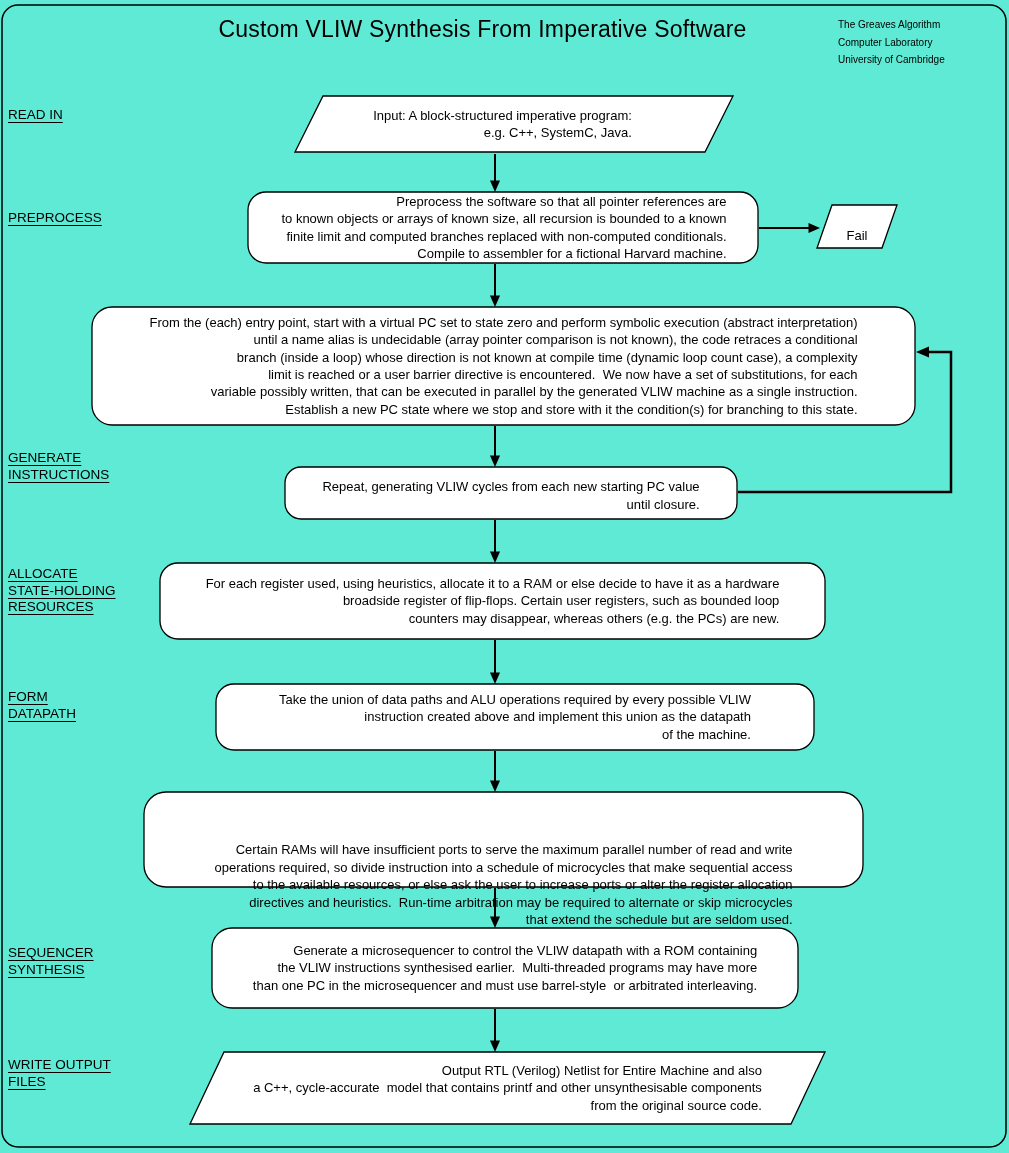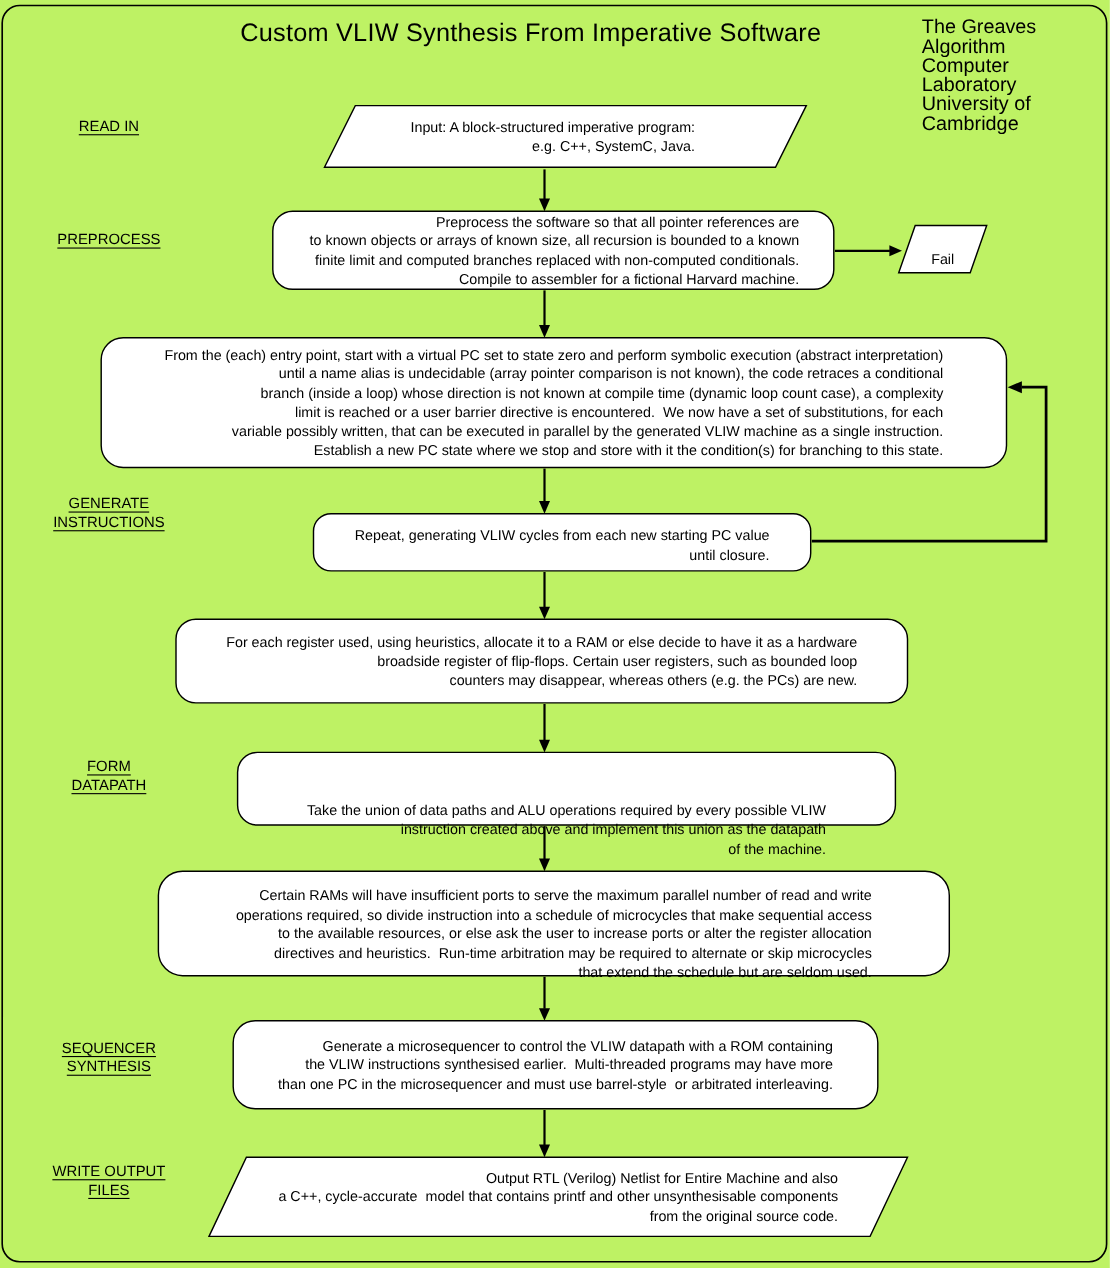--- a/index.html
+++ b/index.html
@@ -1,36 +1,36 @@
 <!DOCTYPE html>
 <html><head>
 <meta charset="utf-8">
 <style>
   html, body { margin: 0; padding: 0; background: #ffffff; }
   .canvas {
     position: relative;
     width: 1009px;
     height: 1153px;
-    background: #bef264;
+    background: #5eead4;
     font-family: "Liberation Sans", sans-serif;
     color: #000;
     overflow: hidden;
   }
   svg.shapes { position: absolute; left: 0; top: 0; }
   .page-title {
     position: absolute; left: 105px; top: 16px; width: 755px;
     text-align: center; font-size: 23px; letter-spacing: 0.2px;
   }
   .credit {
     position: absolute; left: 838px; top: 16px; width: 170px;
-    font-size: 18px; line-height: 17.5px; white-space: pre-line;
+    font-size: 10px; line-height: 17.5px; white-space: pre-line;
   }
   .stage-label {
-    position: absolute; width: 150px; left: 24px;
-    text-align: center; font-size: 13.5px; line-height: 16.5px;
+    position: absolute; width: 150px; left: 8px;
+    text-align: left; font-size: 13.5px; line-height: 16.5px;
     text-decoration: underline; text-underline-offset: 3px;
     white-space: pre-line;
   }
   .boxtext {
     position: absolute; display: flex; align-items: center; justify-content: center;
     text-align: right; white-space: pre-wrap;
     font-size: 13px; line-height: 17.4px;
   }
 </style>
 </head>
@@ -107,20 +107,23 @@
 
   <div class="page-title">Custom VLIW Synthesis From Imperative Software</div>
   <div class="credit">The Greaves Algorithm
 Computer Laboratory
 University of Cambridge</div>
 
   <div class="stage-label" style="top:107px">READ IN</div>
   <div class="stage-label" style="top:210px">PREPROCESS</div>
   <div class="stage-label" style="top:450px">GENERATE
 INSTRUCTIONS</div>
+  <div class="stage-label" style="top:566px">ALLOCATE
+STATE-HOLDING
+RESOURCES</div>
   <div class="stage-label" style="top:689px">FORM
 DATAPATH</div>
   <div class="stage-label" style="top:945px">SEQUENCER
 SYNTHESIS</div>
   <div class="stage-label" style="top:1057px">WRITE OUTPUT
 FILES</div>
 
   <div class="boxtext" style="left:300px; top:96px; width:405px; height:56px">Input: A block-structured imperative program:
 e.g. C++, SystemC, Java.</div>
   <div class="boxtext" style="left:252px; top:193px; width:504px; height:69px">Preprocess the software so that all pointer references are
@@ -131,24 +134,24 @@
 until a name alias is undecidable (array pointer comparison is not known), the code retraces a conditional
 branch (inside a loop) whose direction is not known at compile time (dynamic loop count case), a complexity
 limit is reached or a user barrier directive is encountered.  We now have a set of substitutions, for each
 variable possibly written, that can be executed in parallel by the generated VLIW machine as a single instruction.
 Establish a new PC state where we stop and store with it the condition(s) for branching to this state.</div>
   <div class="boxtext" style="left:289px; top:468px; width:444px; height:55px">Repeat, generating VLIW cycles from each new starting PC value
 until closure.</div>
   <div class="boxtext" style="left:164px; top:564px; width:657px; height:74px">For each register used, using heuristics, allocate it to a RAM or else decide to have it as a hardware
 broadside register of flip-flops. Certain user registers, such as bounded loop
 counters may disappear, whereas others (e.g. the PCs) are new.</div>
-  <div class="boxtext" style="left:220px; top:722px; width:590px; height:64px">Take the union of data paths and ALU operations required by every possible VLIW
+  <div class="boxtext" style="left:220px; top:685px; width:590px; height:64px">Take the union of data paths and ALU operations required by every possible VLIW
 instruction created above and implement this union as the datapath
 of the machine.</div>
-  <div class="boxtext" style="left:148px; top:793px; width:711px; height:112px">Certain RAMs will have insufficient ports to serve the maximum parallel number of read and write
+  <div class="boxtext" style="left:148px; top:829px; width:711px; height:112px">Certain RAMs will have insufficient ports to serve the maximum parallel number of read and write
 operations required, so divide instruction into a schedule of microcycles that make sequential access
 to the available resources, or else ask the user to increase ports or alter the register allocation
 directives and heuristics.  Run-time arbitration may be required to alternate or skip microcycles
 that extend the schedule but are seldom used.</div>
   <div class="boxtext" style="left:216px; top:929px; width:578px; height:78px">Generate a microsequencer to control the VLIW datapath with a ROM containing
 the VLIW instructions synthesised earlier.  Multi-threaded programs may have more
 than one PC in the microsequencer and must use barrel-style  or arbitrated interleaving.</div>
   <div class="boxtext" style="left:220px; top:1053px; width:575px; height:70px">Output RTL (Verilog) Netlist for Entire Machine and also
 a C++, cycle-accurate  model that contains printf and other unsynthesisable components
 from the original source code.</div>

